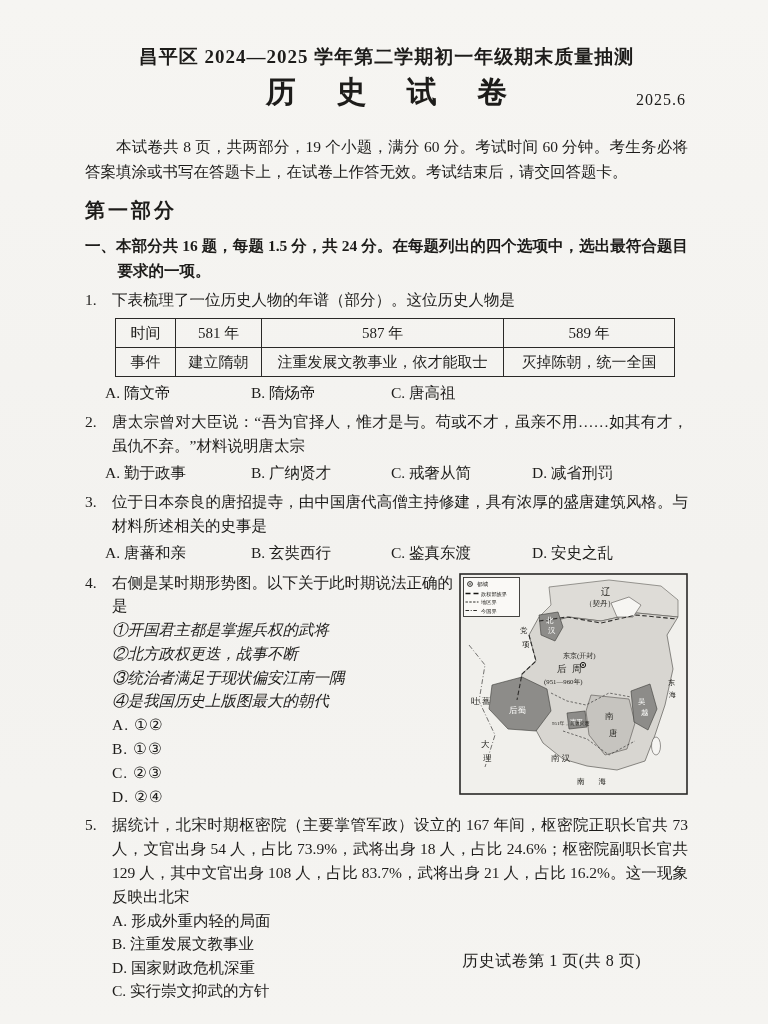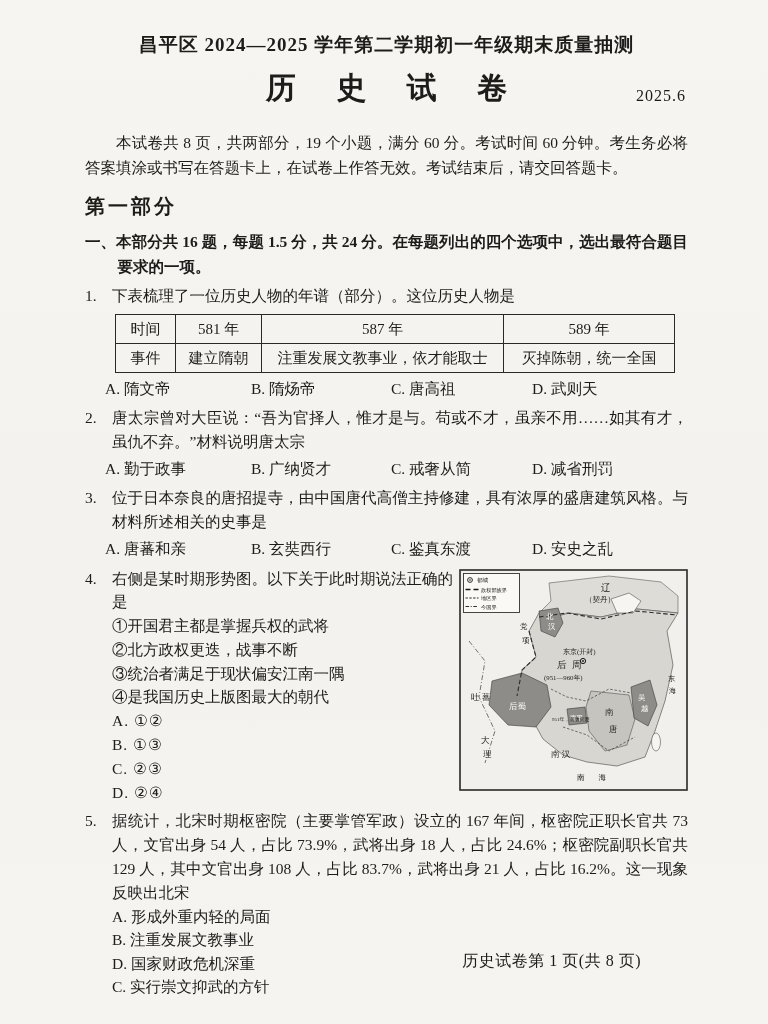--- a/index.html
+++ b/index.html
@@ -10,32 +10,32 @@
     color:#1d1c1a;
     overflow:hidden;
   }
   .page {
     position:relative;
     width:768px; height:1024px;
     background:linear-gradient(180deg,#f6f5f2 0%,#f3f2ef 55%,#f5f4f1 100%);
   }
   .content {
     position:absolute;
-    left:85px; right:80px; top:32px;
+    left:85px; right:80px; top:44px;
     font-size:15.5px;
     line-height:24px;
   }
   .exam-header {
     text-align:center;
     font-size:19px;
     font-weight:700;
     letter-spacing:1px;
     line-height:26px;
   }
-  .title-row { position:relative; margin-top:8px; height:44px;font-family:Liberation Serif, serif; }
+  .title-row { position:relative; margin-top:0; height:44px;font-family:Liberation Serif, serif; }
   .exam-title {
     text-align:center;
     font-size:30px;
     font-weight:700;
     letter-spacing:0.55em;
     line-height:44px;
     padding-left:0.55em; 
   }
   .exam-date {
     position:absolute;
@@ -93,21 +93,21 @@
     grid-template-columns:146px 140px 141px auto;
     padding-left:20px;
     margin-top:2px;
     line-height:24px;
   }
   .opts-col { padding-left:27px; }
   .opts-col p { line-height:23.5px; }
   .q4-row { display:flex; align-items:flex-start; margin-top:6px; }
   .q4-left { flex:1 1 auto; line-height:23.8px; }
   .q4-left .stem { line-height:23.8px; }
-  .q4-items { padding-left:27px; }
+  .q4-items { padding-left:27px;font-style:italic; }
   .q4-opts  { padding-left:27px; letter-spacing:1px; }
   .map-fig {
     flex:0 0 229px;
     width:229px;
     margin-left:6px;
     margin-top:2px;
   }
   .map-fig svg { display:block; width:229px; height:222px; }
   .q5 .stem { line-height:23.8px; }
   .page-footer {
@@ -164,21 +164,20 @@
             <td class="c1">建立隋朝</td>
             <td class="c2">注重发展文教事业，依才能取士</td>
             <td class="c3">灭掉陈朝，统一全国</td>
           </tr>
         </tbody>
       </table>
       <div class="opts-row">
         <span>A. 隋文帝</span>
         <span>B. 隋炀帝</span>
         <span>C. 唐高祖</span>
-        <span>D. 武则天</span>
       </div>
     </div>
 
     <div class="q">
       <p class="stem">
         <span class="qnum">2.</span><span>唐太宗曾对大臣说：“吾为官择人，惟才是与。苟或不才，虽亲不用……如其有才，虽仇不弃。”材料说明唐太宗</span>
       </p>
       <div class="opts-row">
         <span>A. 勤于政事</span>
         <span>B. 广纳贤才</span>

